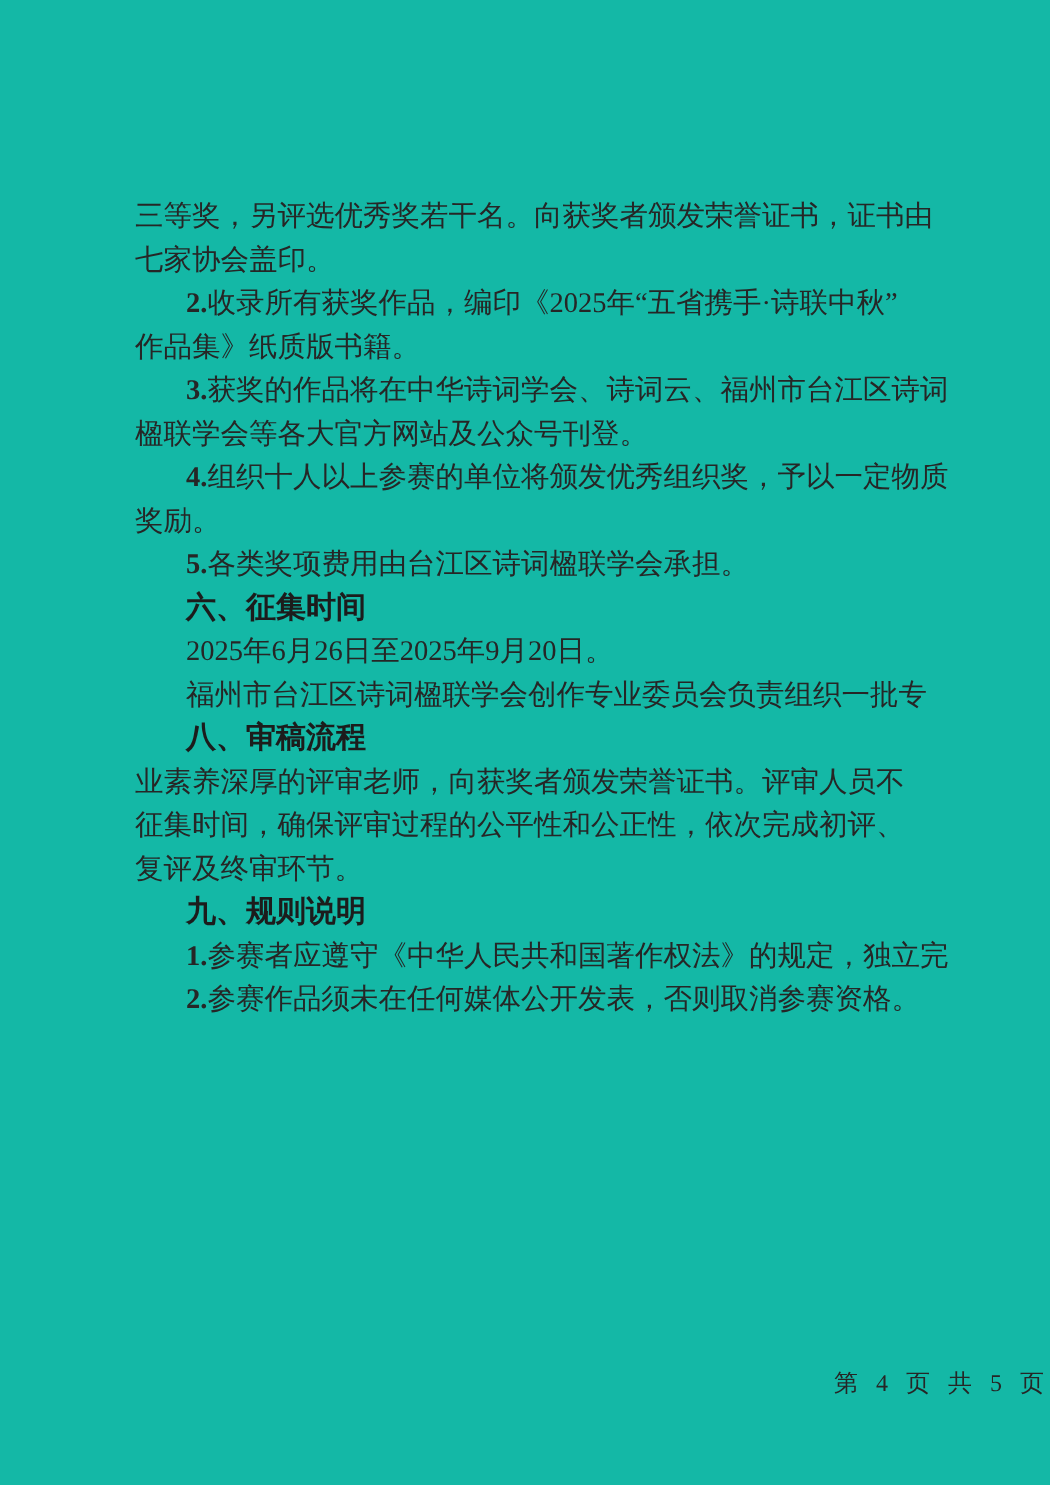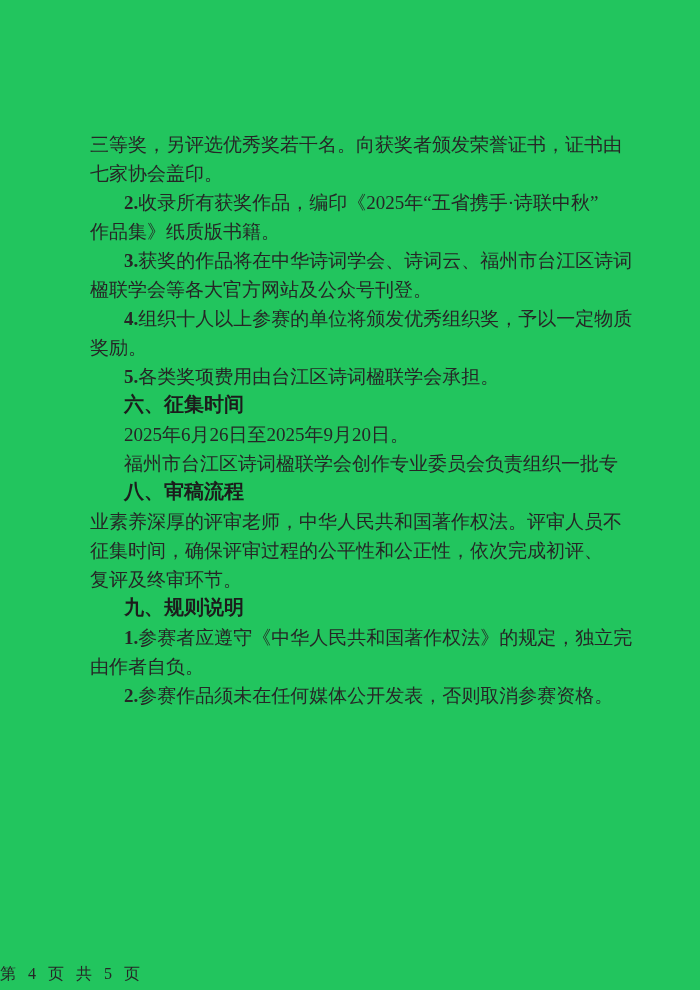--- a/index.html
+++ b/index.html
@@ -4,21 +4,21 @@
 <style>
   html, body {
     margin: 0;
     padding: 0;
     background: #ffffff;
   }
   .page {
     position: relative;
     width: 700px;
     height: 990px;
-    background: #22c55e;
+    background: #14b8a6;
     overflow: hidden;
     font-family: "Liberation Serif", "DejaVu Serif", serif;
   }
   .content {
     position: absolute;
     left: 90px;
     top: 130px;
     width: 528px;
   }
   .line {
@@ -26,35 +26,35 @@
     line-height: 29px;
     font-size: 19px;
     color: #262626;
     white-space: nowrap;
     font-family: "Liberation Serif", "DejaVu Serif", serif;
   }
   .indent {
     padding-left: 34px;
   }
   .heading {
-    font-family: Liberation Mono, monospace;
+    font-family: Liberation Sans, sans-serif;
     font-weight: 700;
     font-size: 20px;
     color: #1c1c1c;
   }
   .num {
     font-weight: 700;
     font-family: "Liberation Serif", "DejaVu Serif", serif;
   }
   .footer {
     position: absolute;
     left: 0;
-    top: 964px;
+    top: 912px;
     width: 100%;
-    text-align: left;
+    text-align: right;
     font-size: 16px;
     letter-spacing: 4px;
     color: #262626;
     font-family: "Liberation Serif", "DejaVu Serif", serif;
   }
 </style>
 </head>
 <body>
 
 <div class="page">
@@ -73,26 +73,25 @@
     <div class="line">奖励。</div>
 
     <div class="line indent"><b class="num">5.</b><span>各类奖项费用由台江区诗词楹联学会承担。</span></div>
 
     <div class="line heading indent">六、征集时间</div>
     <div class="line indent">2025年6月26日至2025年9月20日。</div>
 
 
     <div class="line indent">福州市台江区诗词楹联学会创作专业委员会负责组织一批专</div>
     <div class="line heading indent">八、审稿流程</div>
-    <div class="line">业素养深厚的评审老师，中华人民共和国著作权法。评审人员不</div>
+    <div class="line">业素养深厚的评审老师，向获奖者颁发荣誉证书。评审人员不</div>
     <div class="line">征集时间，确保评审过程的公平性和公正性，依次完成初评、</div>
     <div class="line">复评及终审环节。</div>
 
     <div class="line heading indent">九、规则说明</div>
     <div class="line indent"><b class="num">1.</b><span>参赛者应遵守《中华人民共和国著作权法》的规定，独立完</span></div>
-    <div class="line">由作者自负。</div>
 
     <div class="line indent"><b class="num">2.</b><span>参赛作品须未在任何媒体公开发表，否则取消参赛资格。</span></div>
 
   </div>
 
   <div class="footer">第 4 页 共 5 页</div>
 </div>
 
 </body></html>

